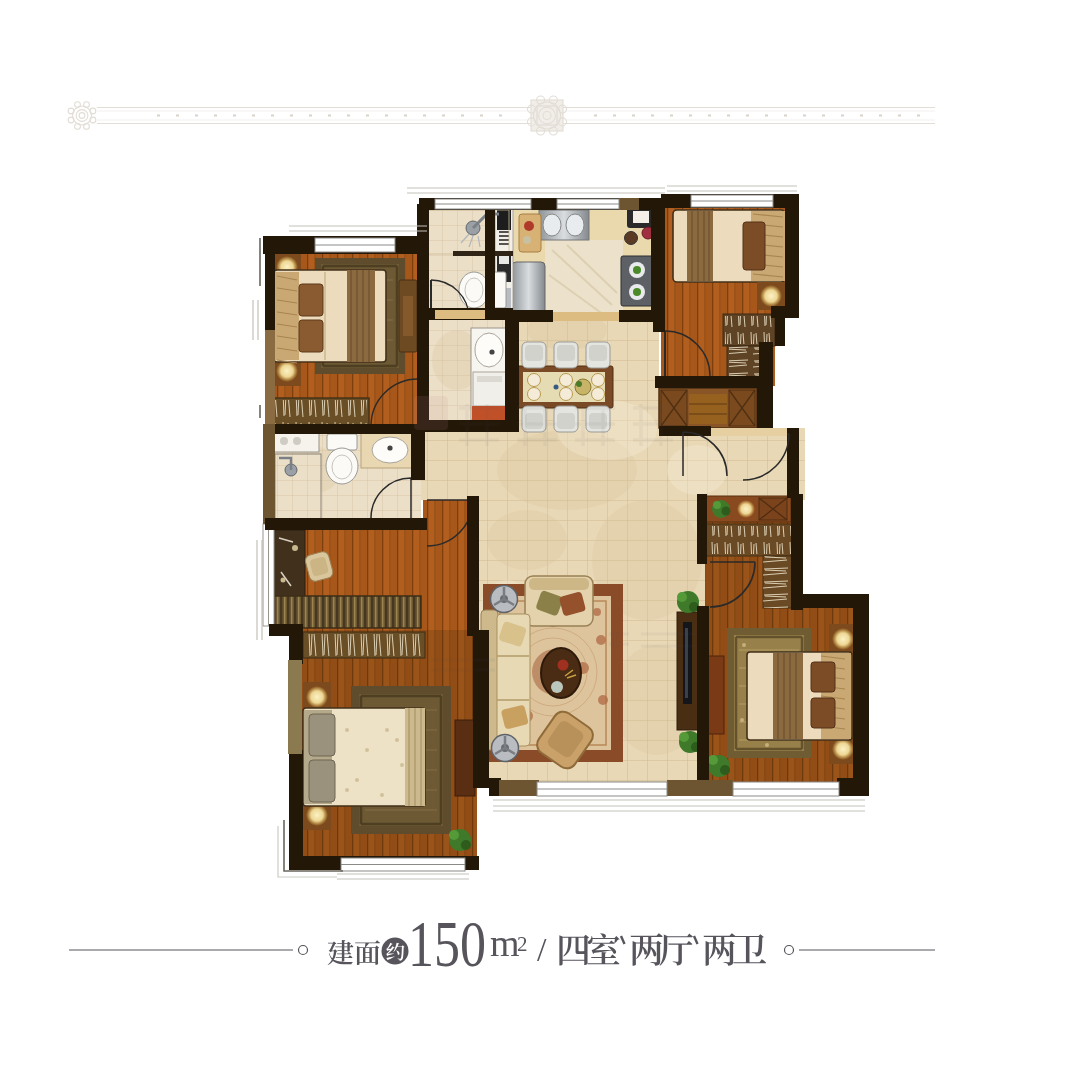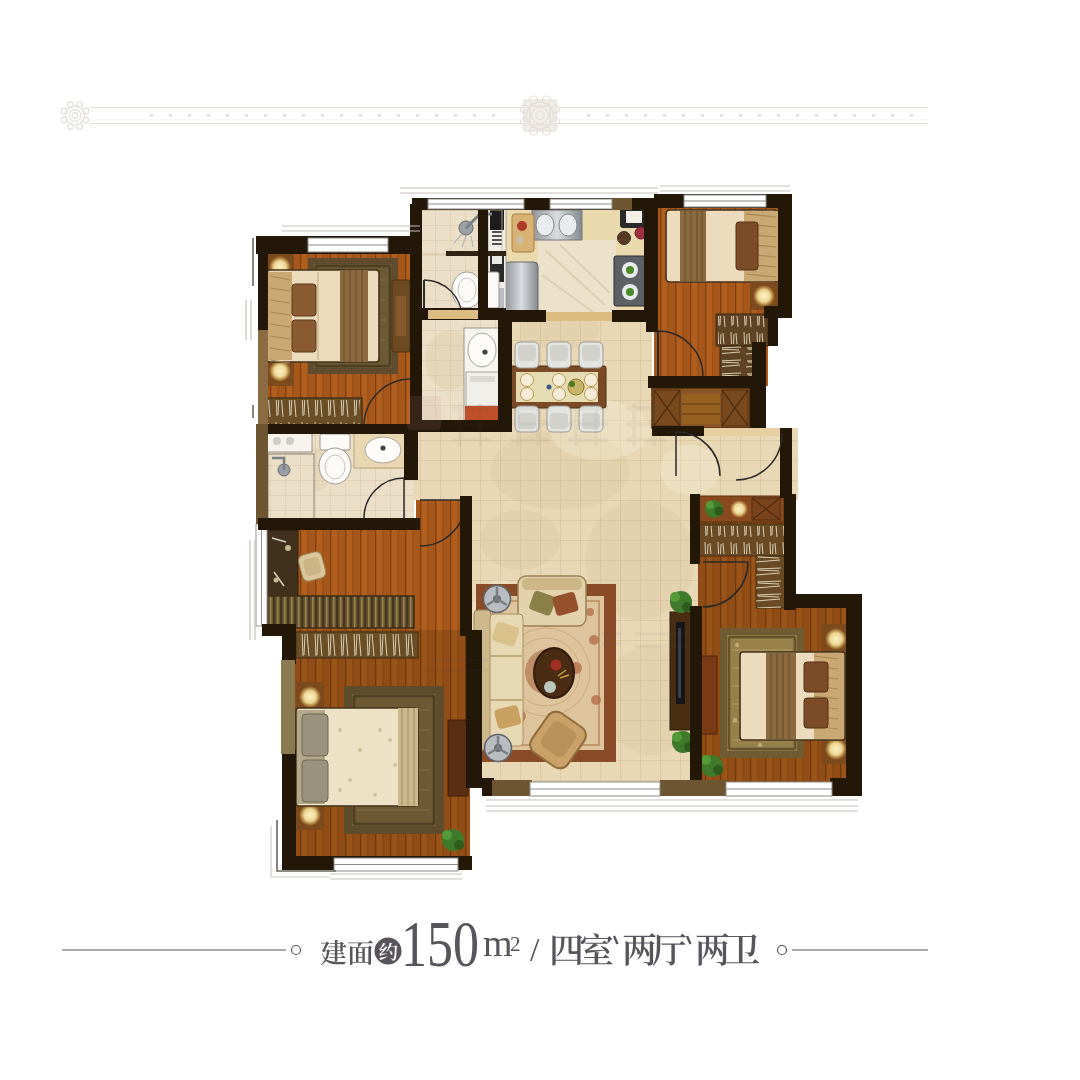--- a/index.html
+++ b/index.html
@@ -1,14 +1,14 @@
 <!DOCTYPE html>
 <html><head><meta charset="utf-8"><style>
 html,body{margin:0;padding:0;background:#fff;font-family:"Liberation Sans",sans-serif;}
-#page{width:928px;height:1080px;position:relative;overflow:hidden;}
+#page{width:928px;height:1080px;position:relative;overflow:hidden;margin-left:7px;}
 </style></head><body>
 <div id="page"><svg width="1080" height="1080" viewBox="0 0 1080 1080" xmlns="http://www.w3.org/2000/svg">
 <defs>
 <pattern id="woodA" width="15" height="200" patternUnits="userSpaceOnUse">
  <rect width="15" height="200" fill="#a8571a"></rect>
  <rect width="7.5" height="200" fill="#b15e1f"></rect>
  <rect x="0" width="1.3" height="200" fill="#7e3f0d"></rect>
  <rect x="7.5" width="0.8" height="200" fill="#8a4a13"></rect>
 </pattern>
 <pattern id="woodB" width="15" height="200" patternUnits="userSpaceOnUse">

